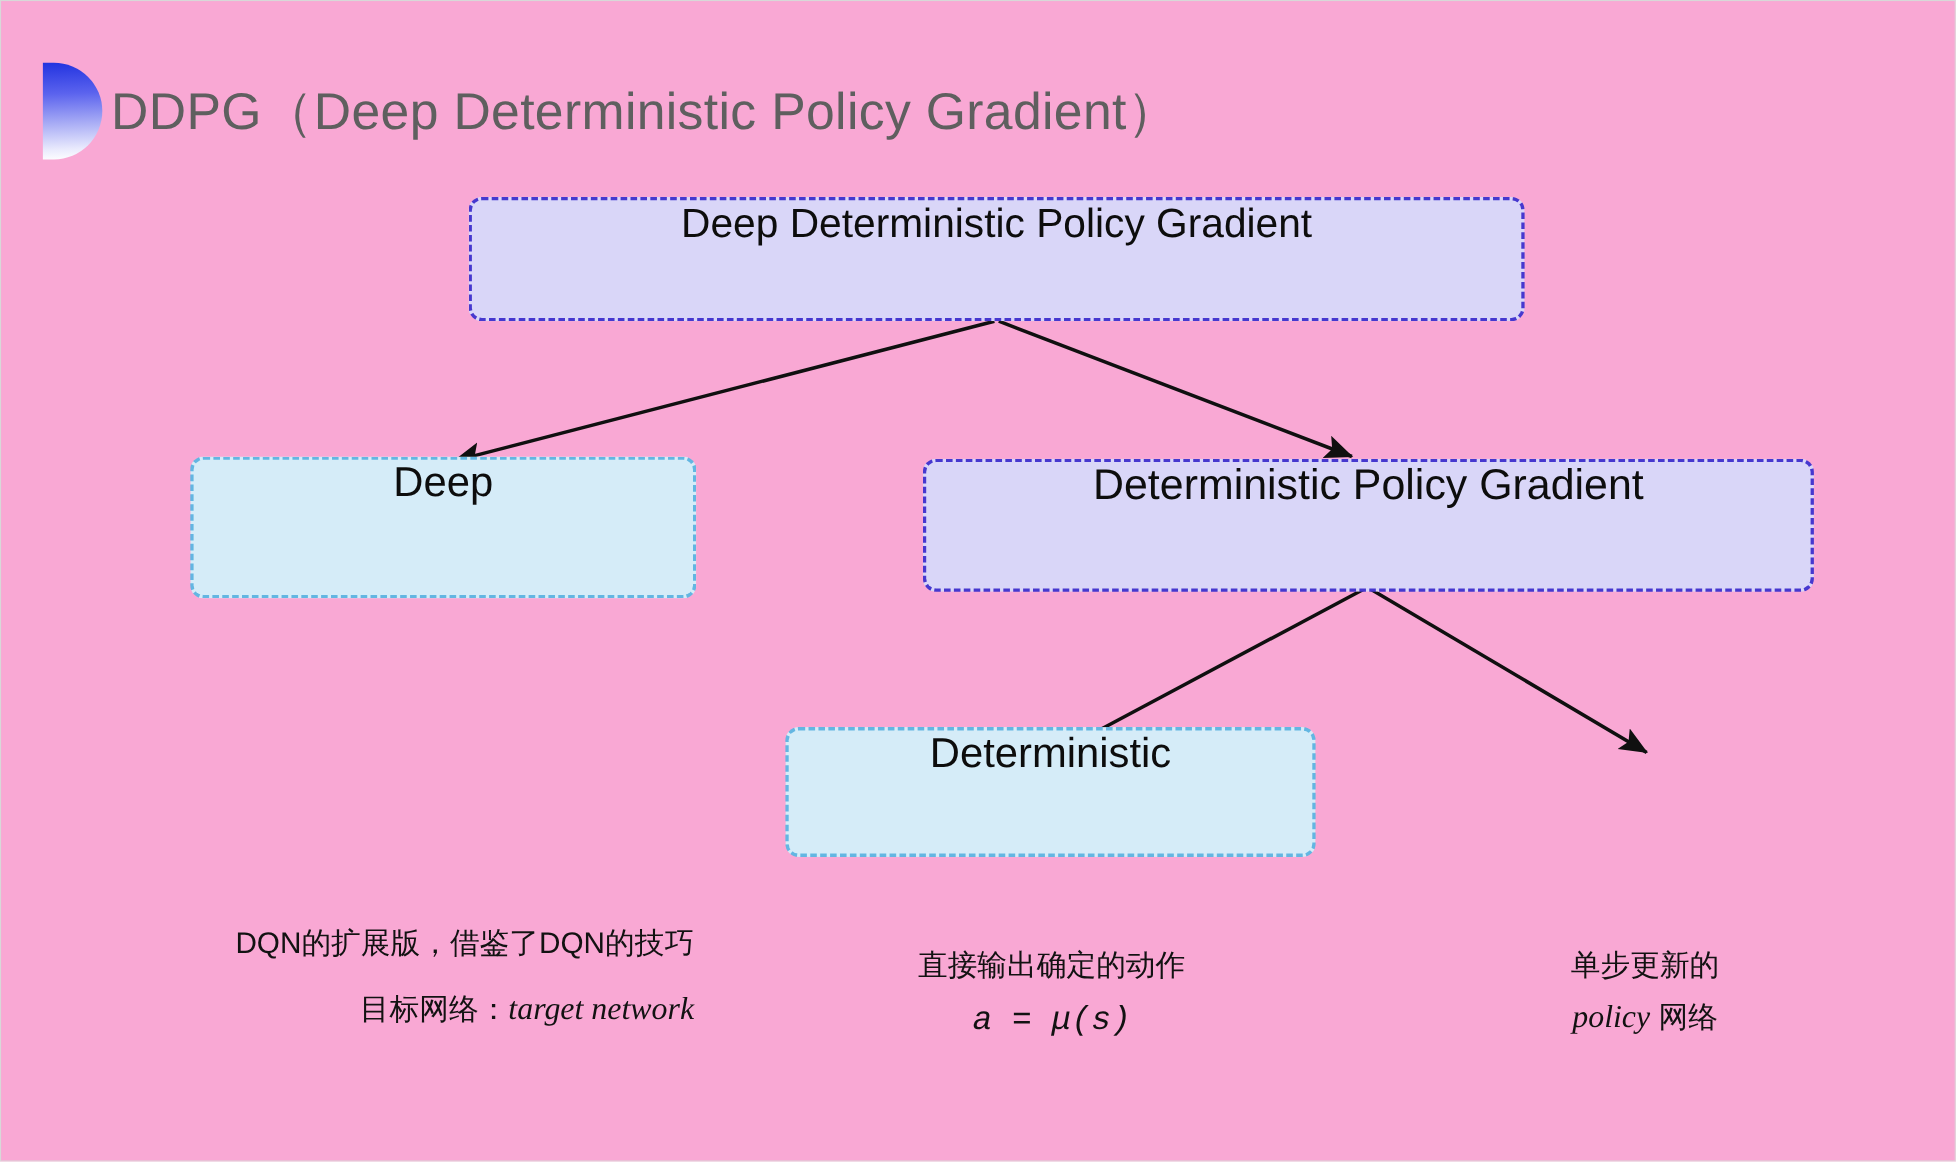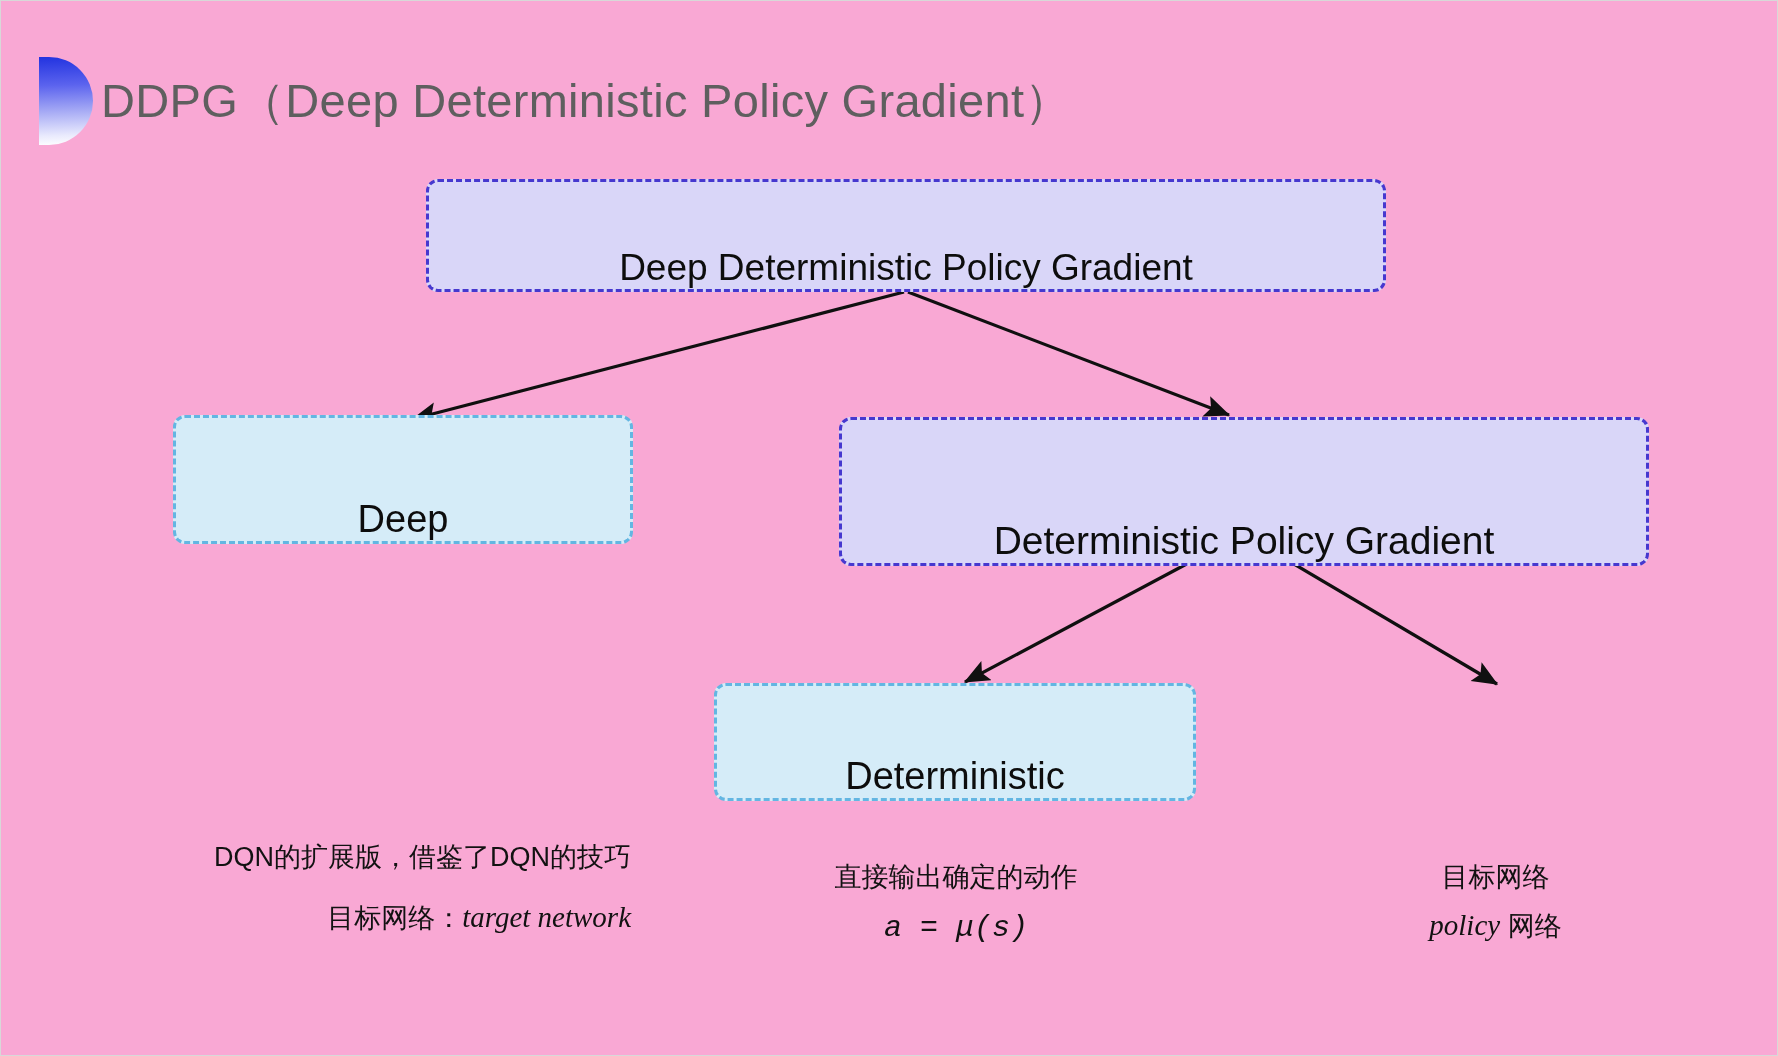--- a/index.html
+++ b/index.html
@@ -49,43 +49,43 @@
     top: 0;
     width: 1778px;
     height: 1056px;
   }
 
   
   .node {
     position: absolute;
     box-sizing: border-box;
     display: flex;
-    align-items: flex-end;
+    align-items: flex-start;
     justify-content: center;
     border-radius: 12px;
     text-align: center;
   }
   .node-label {
     color: #0d0d0d;
     font-weight: 400;
     white-space: nowrap;
   }
   .node.purple {
     background: #d9d6f8;
     border: 3px dashed #4638cf;
   }
   .node.blue {
     background: #d5ecf8;
     border: 3px dashed #63b6e2;
   }
 
   #node-ddpg      { left: 425px; top: 178px;  width: 960px; height: 113px; }
   #node-deep      { left: 172px; top: 414px;  width: 460px; height: 129px; }
-  #node-dpg       { left: 838px; top: 416px;  width: 810px; height: 149px; }
-  #node-det       { left: 713px; top: 682px;  width: 482px; height: 118px; }
+  #node-dpg       { left: 838px; top: 416px;  width: 810px; height: 121px; }
+  #node-det       { left: 713px; top: 660px;  width: 482px; height: 118px; }
   #node-pg        { left: 1262px; top: 684px; width: 465px; height: 110px; }
 
   #node-ddpg .node-label { font-size: 37px; }
   #node-deep .node-label { font-size: 38px; }
   #node-dpg  .node-label { font-size: 39px; }
   #node-det  .node-label { font-size: 38px; }
   #node-pg   .node-label { font-size: 38px; }
 
   
   .note {
@@ -168,19 +168,19 @@
       <span class="cn">目标网络：</span><span class="math">target network</span>
     </span>
   </div>
 
   <div id="note-det" class="note">
     <span class="note-line l1 cn">直接输出确定的动作</span>
     <span class="note-line l2 mathsym">a = μ(s)</span>
   </div>
 
   <div id="note-pg" class="note">
-    <span class="note-line l1 cn">目标网络</span>
+    <span class="note-line l1 cn">单步更新的</span>
     <span class="note-line l2">
       <span class="math">policy</span><span class="cn"> 网络</span>
     </span>
   </div>
 
 </div>
 
 </body></html>

